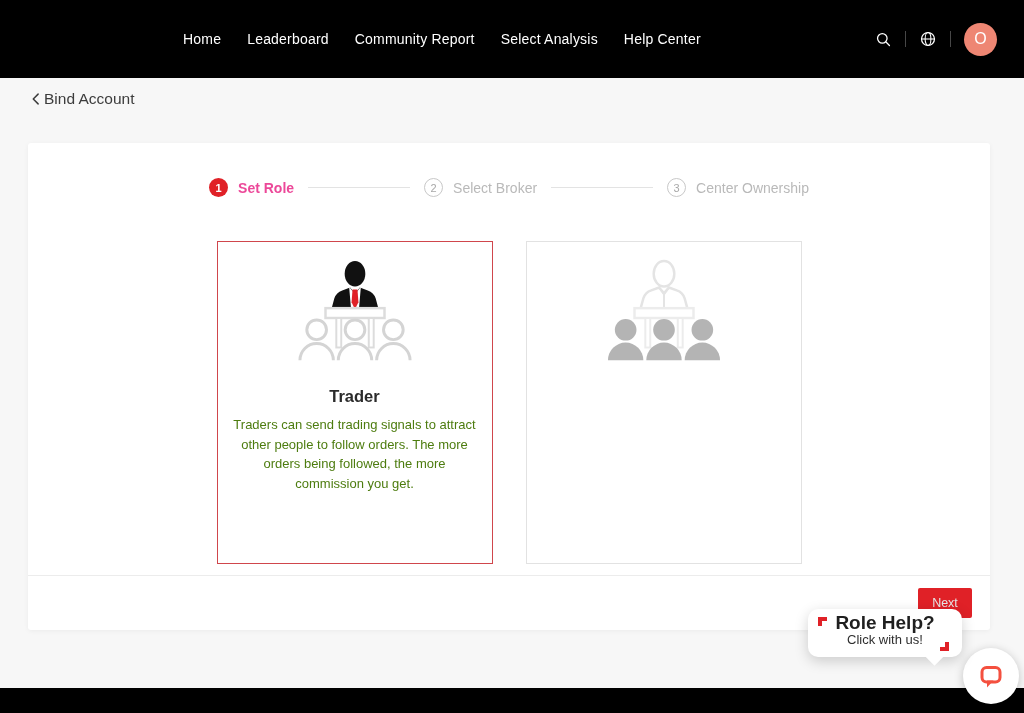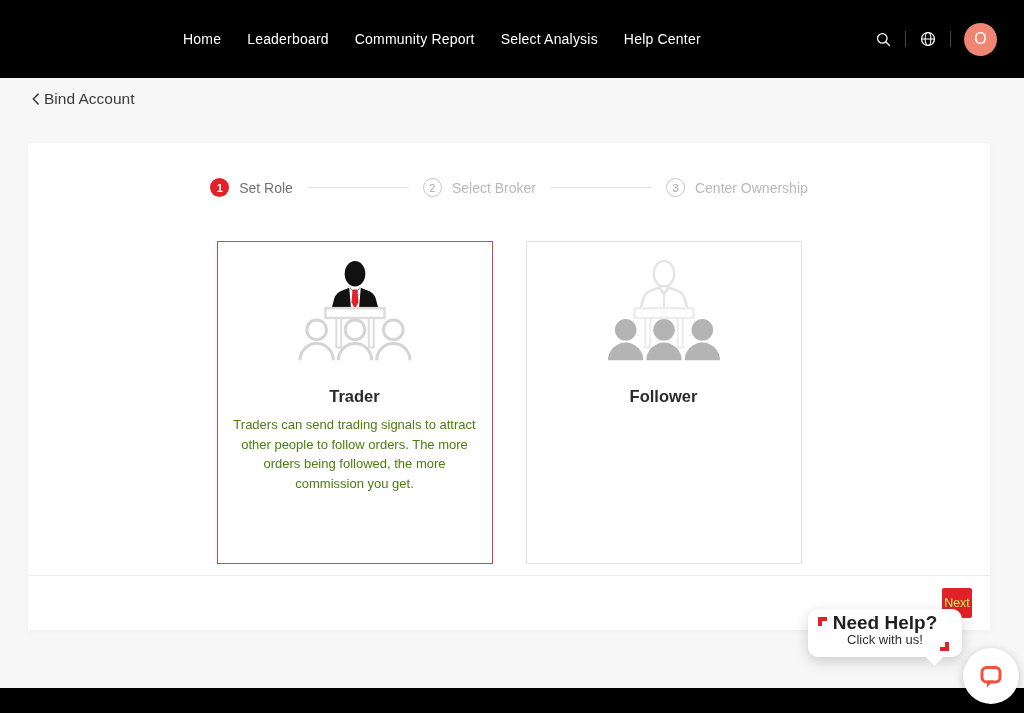--- a/index.html
+++ b/index.html
@@ -28,38 +28,38 @@
 
   
   .stepper { position:absolute; top:35px; left:0; right:0; display:flex;
              align-items:center; justify-content:center; gap:14px; }
   .step { display:flex; align-items:center; gap:10px; }
   .step-circle { width:19px; height:19px; border-radius:50%; font-size:11px;
                  display:flex; align-items:center; justify-content:center; flex:0 0 auto; }
   .step-circle.active { background:#e02127; color:#fff; font-weight:bold; }
   .step-circle.inactive { border:1px solid #c8c8c8; color:#a8a8a8; background:#fff; }
   .step-label { font-size:14px; white-space:nowrap; }
-  .step-label.active { color:#737373; }
+  .step-label.active { color:#ec4899;font-weight:bold; }
   .step-label.inactive { color:#b9b9b9; }
   .step-line { width:102px; height:1px; background:#e3e3e3; }
 
   
   .roles { position:absolute; top:98px; left:0; right:0; display:flex;
            justify-content:center; gap:33px; }
   .role-card { width:276px; height:323px; background:#fff; text-align:center; cursor:pointer; }
   .role-card.selected { border:1px solid #d0464c; }
   .role-card.unselected { border:1px solid #e2e2e2; }
   .role-icon { margin-top:16px; }
   .role-title { font-size:16.5px; font-weight:bold; color:#2b2b2b; margin-top:7px; }
   .role-desc { font-size:13px; color:#4d7c0f; line-height:1.5; padding:0 15px; margin-top:9px; }
 
   
   .card-divider { position:absolute; top:432px; left:0; width:100%; height:1px; background:#ececec; }
-  .next-button { position:absolute; top:445px; right:18px; width:30px; height:30px;
-                 background:#e02127; color:#bef264; font-size:12.5px; border:none; border-radius:2px;
+  .next-button { position:absolute; top:445px; right:18px; width:54px; height:30px;
+                 background:#e02127; color:#e5e5e5; font-size:12.5px; border:none; border-radius:2px;
                  cursor:pointer; font-family:"Liberation Sans", sans-serif; }
 
   
   .help-bubble { position:absolute; left:808px; top:609px; width:154px; height:48px; background:#fff;
                  border-radius:10px; box-shadow:0 4px 14px rgba(0,0,0,.18); text-align:center;
                  z-index:12; cursor:pointer; }
   .help-title { font-size:19px; font-weight:bold; color:#1f1f1f; margin-top:3px; }
   .help-sub { font-size:13px; color:#2e2e2e; margin-top:-2px; }
   .bracket-tl { position:absolute; left:10px; top:8px; width:9px; height:9px;
                 border-top:4px solid #e02127; border-left:4px solid #e02127; }
@@ -177,32 +177,31 @@
 
           <g fill="#b4b4b4">
             <circle cx="21" cy="73" r="11"></circle>
             <circle cx="60" cy="73" r="11"></circle>
             <circle cx="99" cy="73" r="11"></circle>
             <path d="M3 104 a18 18 0 0 1 36 0 Z"></path>
             <path d="M42 104 a18 18 0 0 1 36 0 Z"></path>
             <path d="M81 104 a18 18 0 0 1 36 0 Z"></path>
           </g>
         </svg>
-        <div class="role-title">Follower</div>
       </div>
     </div>
 
     <div class="card-divider"></div>
     <button class="next-button">Next</button>
   </main>
 
   <div class="help-bubble">
     <span class="bracket-tl"></span>
     <span class="bracket-br"></span>
-    <div class="help-title">Need Help?</div>
+    <div class="help-title">Role Help?</div>
     <div class="help-sub">Click with us!</div>
     <span class="bubble-tail"></span>
   </div>
 
   <div class="chat-button">
     <svg width="30" height="30" viewBox="0 0 30 30">
       <rect x="6" y="6.5" width="18" height="14.5" rx="4.5" fill="#fff" stroke="#f4503f" stroke-width="3"></rect>
       <polygon points="11,19.5 11,26.5 17.5,19.5" fill="#f4503f"></polygon>
     </svg>
   </div>

